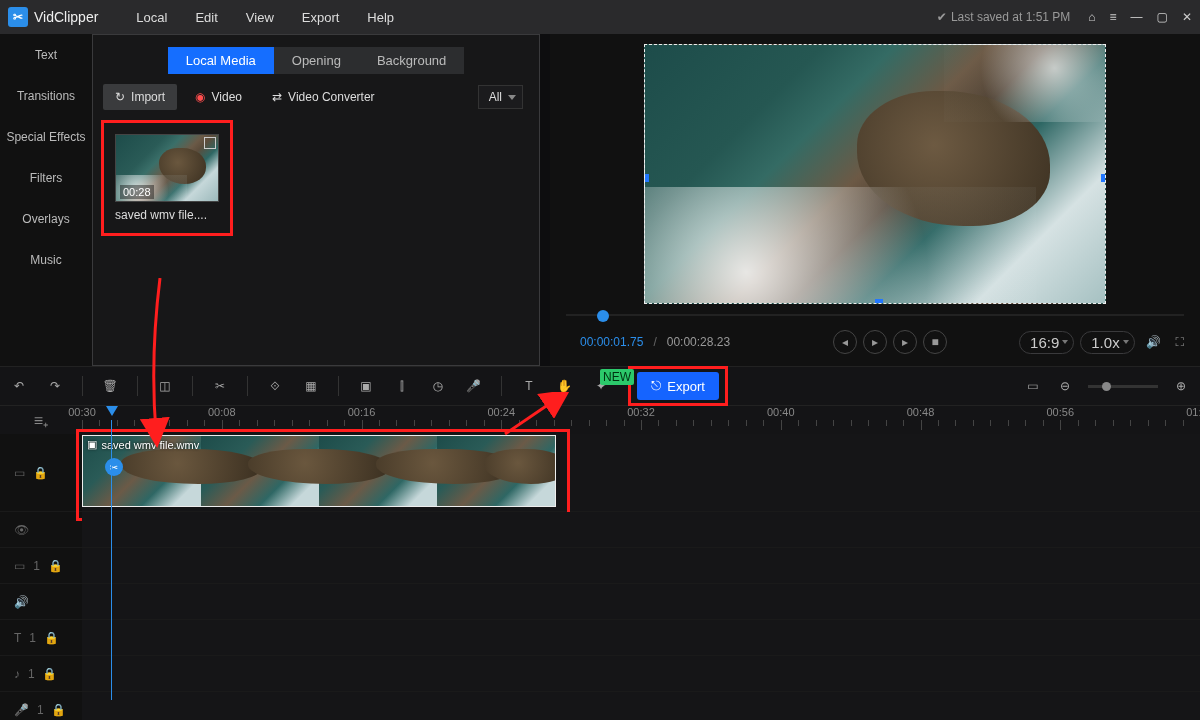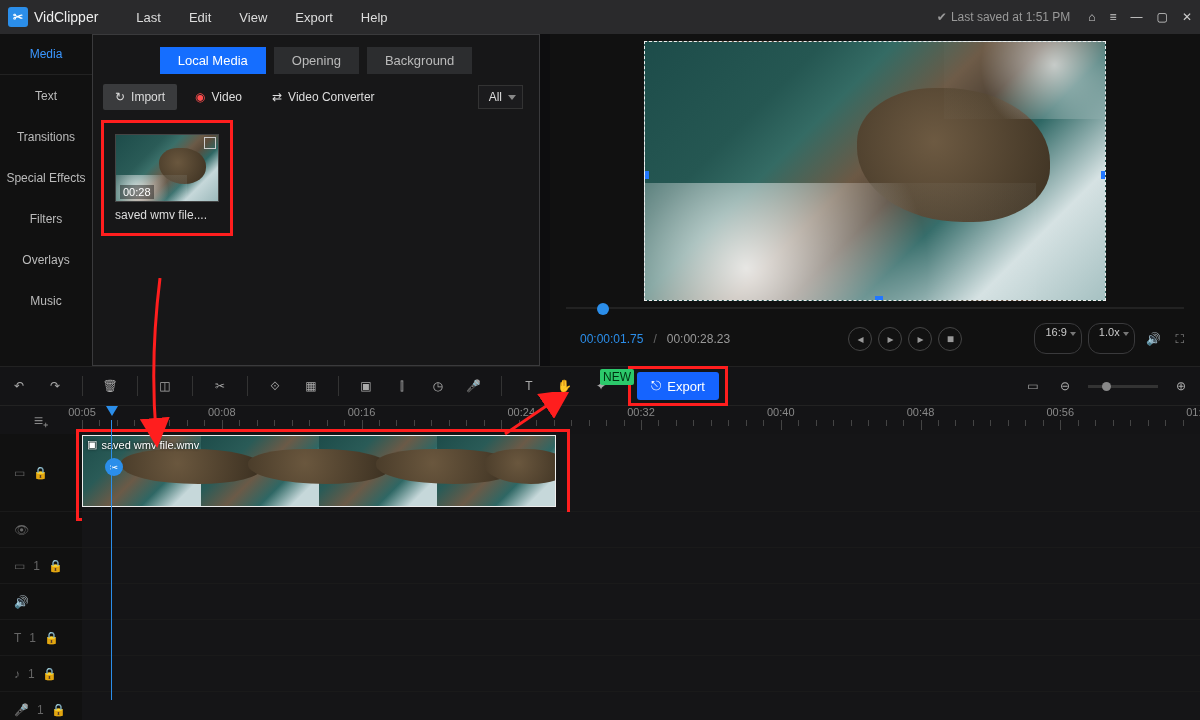--- a/index.html
+++ b/index.html
@@ -18,21 +18,21 @@
 
 .main { display:flex; height:332px; }
 
 
 .tabcol { width:92px; background:#111; display:flex; flex-direction:column; color:#bbb; }
 .vtab { height:41px; display:flex; align-items:center; justify-content:center; font-size:12px; cursor:pointer; }
 .vtab.active { color:#3b97ff; border-bottom:1px solid #222; }
 
 
 .panel { flex:1; background:#171718; border:1px solid #3a3a3c; margin:0 10px 0 0; display:flex; flex-direction:column; }
-.subtabs { display:flex; justify-content:center; gap:8px; margin-top:12px; }
+.subtabs { display:flex; justify-content:center; gap:0; margin-top:12px; }
 .subtab { padding:6px 18px; font-size:13px; color:#bbb; background:#2c2d2f; cursor:pointer; }
 .subtab.active { background:#156eff; color:#fff; }
 .toolbar2 { display:flex; align-items:center; gap:6px; padding:10px 10px 4px; }
 .btn { background:#3a3b3d; color:#ddd; padding:6px 12px; border-radius:2px; display:flex; align-items:center; gap:6px; font-size:12px; cursor:pointer; }
 .btn.ghost { background:transparent; }
 .dropdown { background:#1b1b1d; border:1px solid #333; padding:4px 20px 4px 10px; color:#ddd; font-size:12px; cursor:pointer; position:relative; margin-left:auto; margin-right:6px; }
 .dropdown::after { content:""; position:absolute; right:6px; top:9px; width:0;height:0;border-left:4px solid transparent;border-right:4px solid transparent;border-top:5px solid #888; }
 
 .media-grid { padding:6px 8px; }
 .clip-card { width:132px; border:3px solid #ff1e1e; padding:11px; cursor:pointer; }
@@ -52,21 +52,21 @@
 .preview-img .foamr { position:absolute; top:-5%; right:-5%; width:40%; height:35%; background:radial-gradient(circle at 60% 40%, rgba(255,255,255,0.7), rgba(210,225,227,0.02) 60%); }
 .preview-img .handle { position:absolute; width:8px; height:8px; background:#2277ff; }
 .scrub { position:relative; height:14px; margin:-6px 16px 0; }
 .scrub-line { position:absolute; left:0; right:0; top:6px; height:2px; background:#222; }
 .scrub-dot { position:absolute; top:2px; width:12px; height:12px; border-radius:50%; background:#2b8eea; }
 .pv-controls { display:flex; align-items:center; padding:8px 16px 12px; gap:6px; color:#999; }
 .pv-controls .time-cur { color:#2b8eea;margin-left:14px; }
 .pv-controls .sep { color:#666; margin:0 4px; }
 .pv-controls .spacer { flex:1; }
 .circle-btn { width:24px; height:24px; border:1px solid #444; border-radius:50%; display:flex; align-items:center; justify-content:center; cursor:pointer; }
-.pill { border:1px solid #3a3a3c; border-radius:12px; padding:2px 14px 15px 10px; font-size:11px; color:#ccc; cursor:pointer; position:relative;}
+.pill { border:1px solid #3a3a3c; border-radius:12px; padding:2px 14px 2px 10px; font-size:15px; color:#ccc; cursor:pointer; position:relative;}
 .pill::after{content:"";position:absolute;right:5px;top:8px;width:0;height:0;border-left:3px solid transparent;border-right:3px solid transparent;border-top:4px solid #777;}
 
 
 .tl-tools { height:40px; background:#141416; display:flex; align-items:center; padding:0 10px; gap:18px; border-top:1px solid #222; border-bottom:1px solid #222; }
 .tl-tools .ico { color:#aaa; cursor:pointer; width:18px; display:flex; justify-content:center;}
 .tl-tools .divider { width:1px; height:20px; background:#333; }
 .export-btn { background:#1564ff; color:#fff; padding:6px 14px; border-radius:3px; display:flex; align-items:center; gap:6px; font-size:13px; cursor:pointer; }
 .export-frame { border:3px solid #ff1e1e; padding:3px 6px; }
 .tl-tools .right { margin-left:auto; display:flex; align-items:center; gap:14px;}
 .zoom-track { width:70px; height:3px; background:#333; position:relative; }
@@ -100,21 +100,21 @@
 
 
 .arrow { position:absolute; pointer-events:none; }
 </style>
 </head>
 <body>
 
 <div class="titlebar">
   <div class="app-logo">✂</div>
   <div class="app-name">VidClipper</div>
-  <div class="menu-item">Last</div>
+  <div class="menu-item">Local</div>
   <div class="menu-item">Edit</div>
   <div class="menu-item">View</div>
   <div class="menu-item">Export</div>
   <div class="menu-item">Help</div>
   <div class="spacer"></div>
   <div class="save-status">
     <span>✔</span>
     <span>Last saved at 1:51 PM</span>
   </div>
   <div class="win-icons">
@@ -122,21 +122,20 @@
     <span>≡</span>
     <span>—</span>
     <span>▢</span>
     <span>✕</span>
   </div>
 </div>
 
 <div class="main">
 
   <div class="tabcol">
-    <div class="vtab active">Media</div>
     <div class="vtab">Text</div>
     <div class="vtab">Transitions</div>
     <div class="vtab">Special Effects</div>
     <div class="vtab">Filters</div>
     <div class="vtab">Overlays</div>
     <div class="vtab">Music</div>
   </div>
 
   <div class="panel">
     <div class="subtabs">
@@ -242,21 +241,21 @@
       </div>
     <span class="ico">⊕</span>
   </div>
 </div>
 
 <div class="ruler-row">
   <div class="ruler-left">
       <span style="color:#888;font-size:16px">≡₊</span>
     </div>
   <div class="ruler" id="ruler">
-      <div class="lbl" style="left: 0px;">00:05</div>
+      <div class="lbl" style="left: 0px;">00:30</div>
       <div class="tick major" style="left: 0px;"></div>
       <div class="tick" style="left: 17.4688px;"></div>
       <div class="tick" style="left: 34.9375px;"></div>
       <div class="tick" style="left: 52.4062px;"></div>
       <div class="tick" style="left: 69.875px;"></div>
       <div class="tick" style="left: 87.3438px;"></div>
       <div class="tick" style="left: 104.812px;"></div>
       <div class="tick" style="left: 122.281px;"></div>
       <div class="lbl" style="left: 139.75px;">00:08</div>
       <div class="tick major" style="left: 139.75px;"></div>
@@ -269,21 +268,21 @@
       <div class="tick" style="left: 262.031px;"></div>
       <div class="lbl" style="left: 279.5px;">00:16</div>
       <div class="tick major" style="left: 279.5px;"></div>
       <div class="tick" style="left: 296.969px;"></div>
       <div class="tick" style="left: 314.438px;"></div>
       <div class="tick" style="left: 331.906px;"></div>
       <div class="tick" style="left: 349.375px;"></div>
       <div class="tick" style="left: 366.844px;"></div>
       <div class="tick" style="left: 384.312px;"></div>
       <div class="tick" style="left: 401.781px;"></div>
-      <div class="lbl" style="left: 419.25px; margin-left: 20px;">00:24</div>
+      <div class="lbl" style="left: 419.25px;">00:24</div>
       <div class="tick major" style="left: 419.25px;"></div>
       <div class="tick" style="left: 436.719px;"></div>
       <div class="tick" style="left: 454.188px;"></div>
       <div class="tick" style="left: 471.656px;"></div>
       <div class="tick" style="left: 489.125px;"></div>
       <div class="tick" style="left: 506.594px;"></div>
       <div class="tick" style="left: 524.062px;"></div>
       <div class="tick" style="left: 541.531px;"></div>
       <div class="lbl" style="left: 559px;">00:32</div>
       <div class="tick major" style="left: 559px;"></div>

